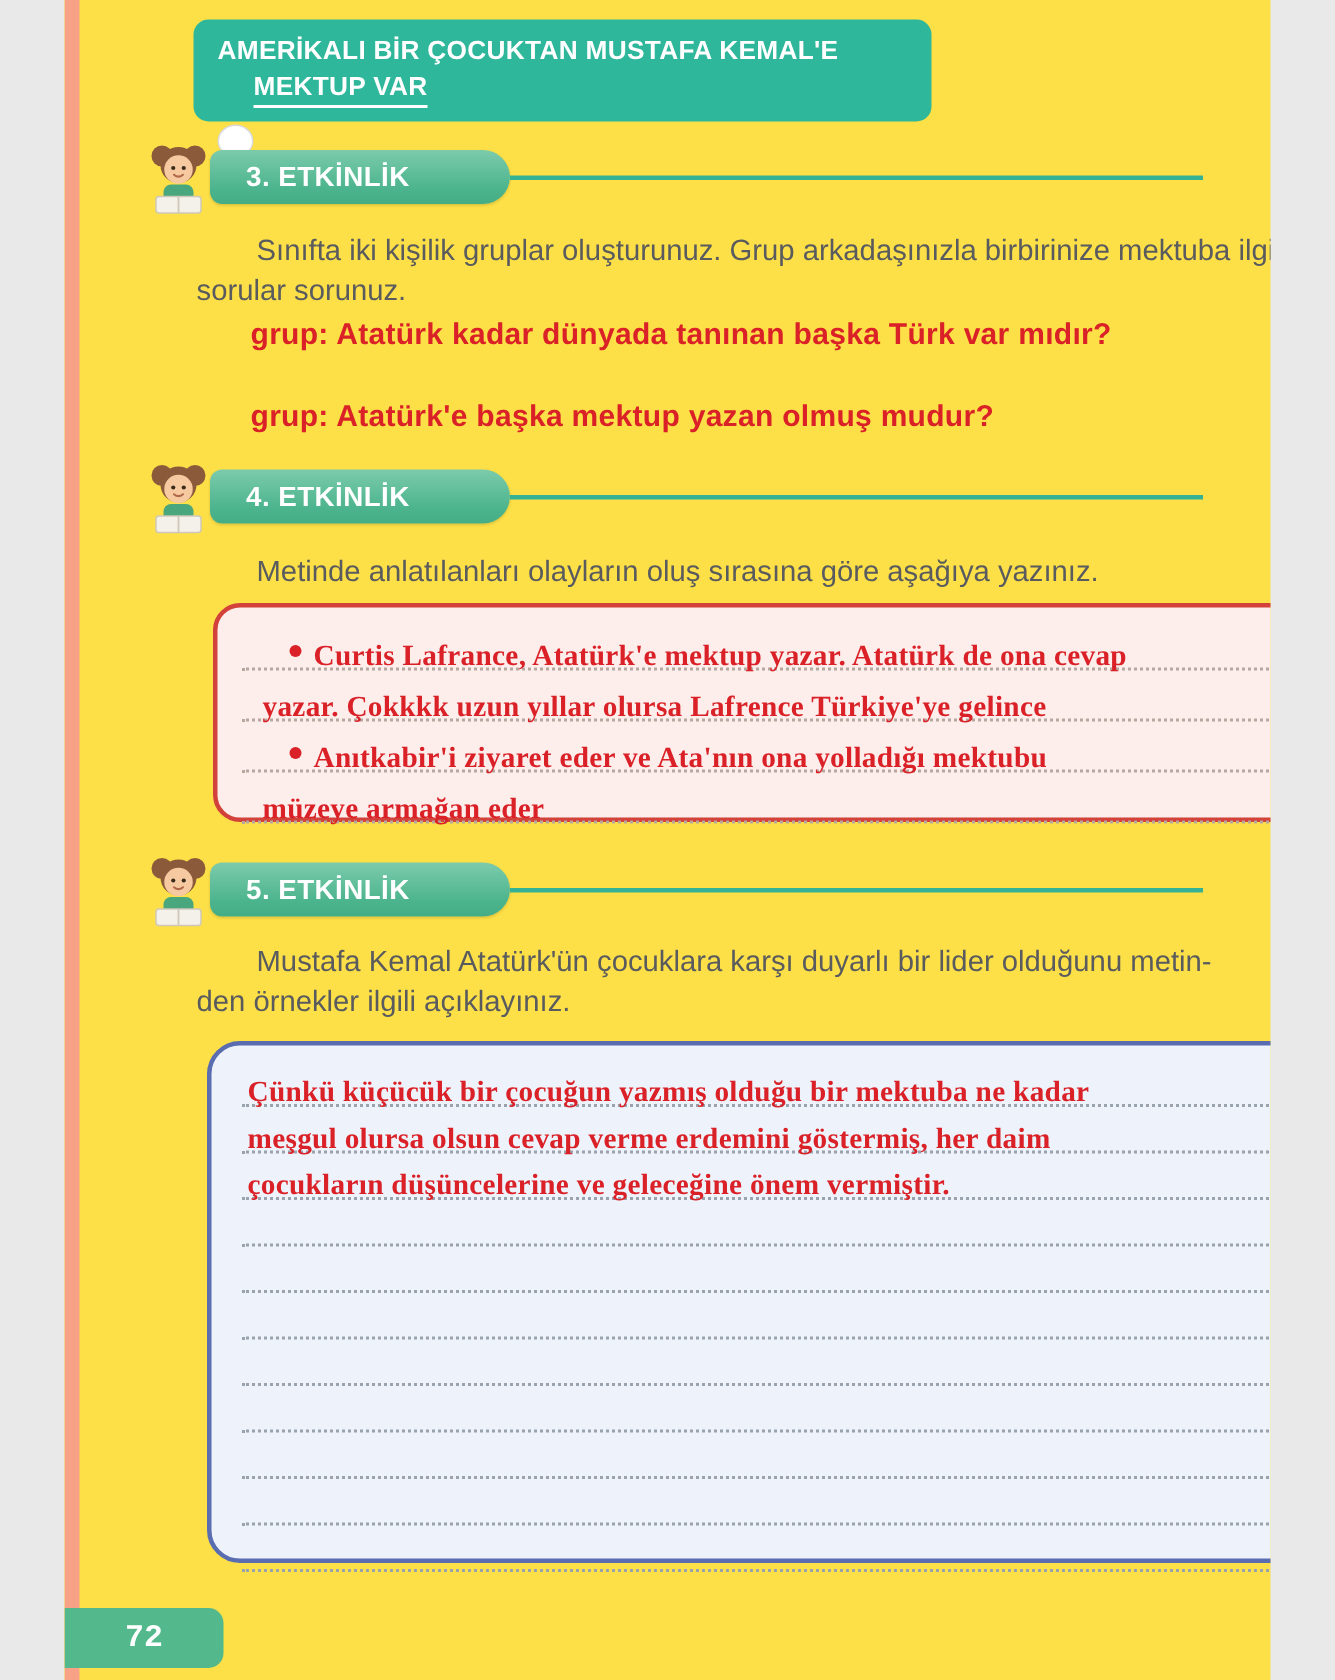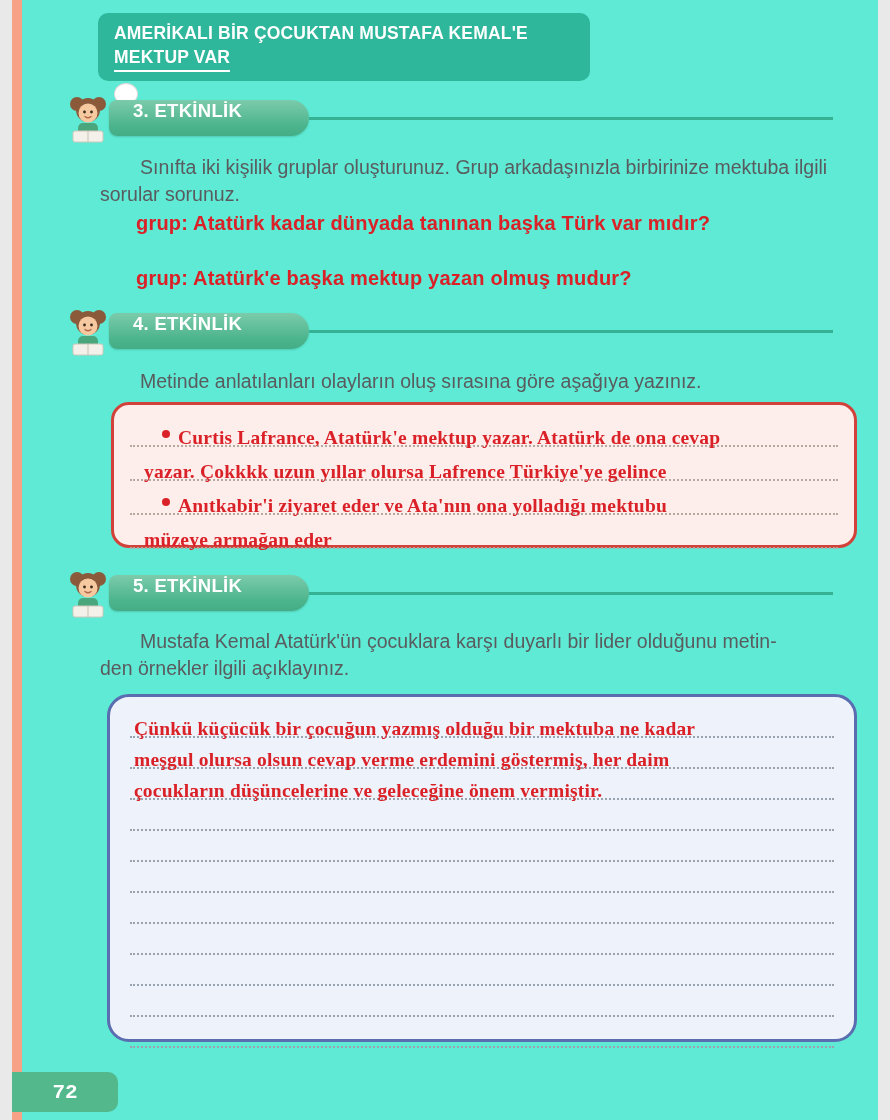--- a/index.html
+++ b/index.html
@@ -1,39 +1,39 @@
 <!DOCTYPE html>
 <html><head>
 <meta charset="utf-8">
 <style>
   html,body{margin:0;padding:0;background:#e9e9e9;}
   .page{
-    position:relative;width:866px;height:1120px;background:#5eead4;
+    position:relative;width:804px;height:1120px;background:#fde047;
     font-family:"Liberation Sans",sans-serif;overflow:hidden;margin:0 auto;
   }
   .left-stripe{position:absolute;left:0;top:0;width:10px;height:1120px;background:#f7a287;}
 
   
   .header-banner{
     position:absolute;left:86px;top:13px;width:492px;box-sizing:border-box;
     background:#2eb79b;border-radius:10px;color:#fff;font-weight:bold;
     font-size:17.5px;line-height:1.35;padding:9px 16px;letter-spacing:.2px;
   }
-  .header-banner .u{display:inline-block;border-bottom:2px solid #fff;padding-bottom:1px;}
+  .header-banner .u{display:inline-block;border-bottom:2px solid #fff;padding-bottom:1px;margin-left:24px;}
 
   
   .activity-header{position:absolute;left:50px;right:45px;height:50px;}
   .mascot{position:absolute;left:2px;top:-2px;width:48px;height:52px;}
   .bubble{position:absolute;left:52px;top:-12px;width:22px;height:20px;background:#fff;
     border:1.5px solid #d9d9d9;border-radius:50%;}
   .pill{
     position:absolute;left:47px;top:5px;width:200px;height:36px;box-sizing:border-box;
     background:linear-gradient(180deg,#7ccbab 0%,#4db58e 70%,#45ad86 100%);
     border-radius:9px 20px 20px 9px;color:#fff;font-weight:bold;font-size:18.5px;
-    display:flex;padding-left:24px;letter-spacing:.3px;
+    display:flex;align-items:center;padding-left:24px;letter-spacing:.3px;
     box-shadow:0 1px 2px rgba(0,0,0,.15);
   }
   .rule{position:absolute;left:247px;right:0;top:22px;height:2.5px;background:#35b193;}
 
   
   .instruction{
     position:absolute;left:88px;width:742px;color:#5a5b5e;font-size:19.5px;
     line-height:1.42;text-indent:40px;
   }
 

